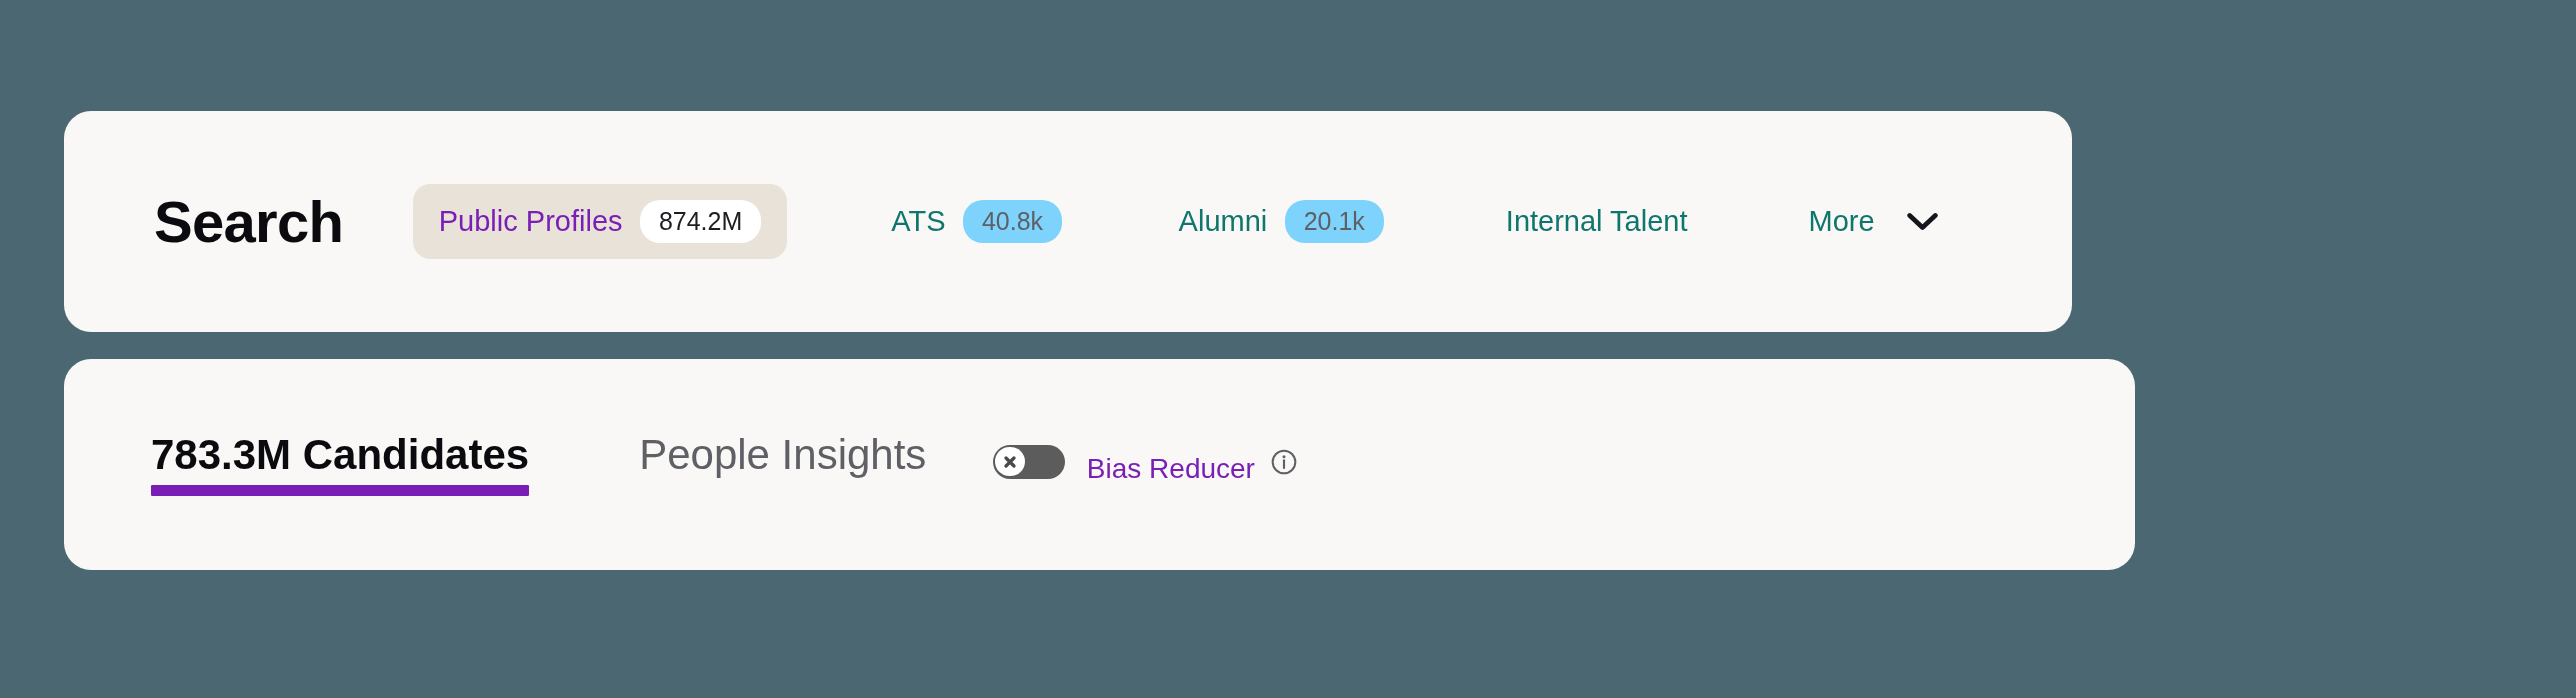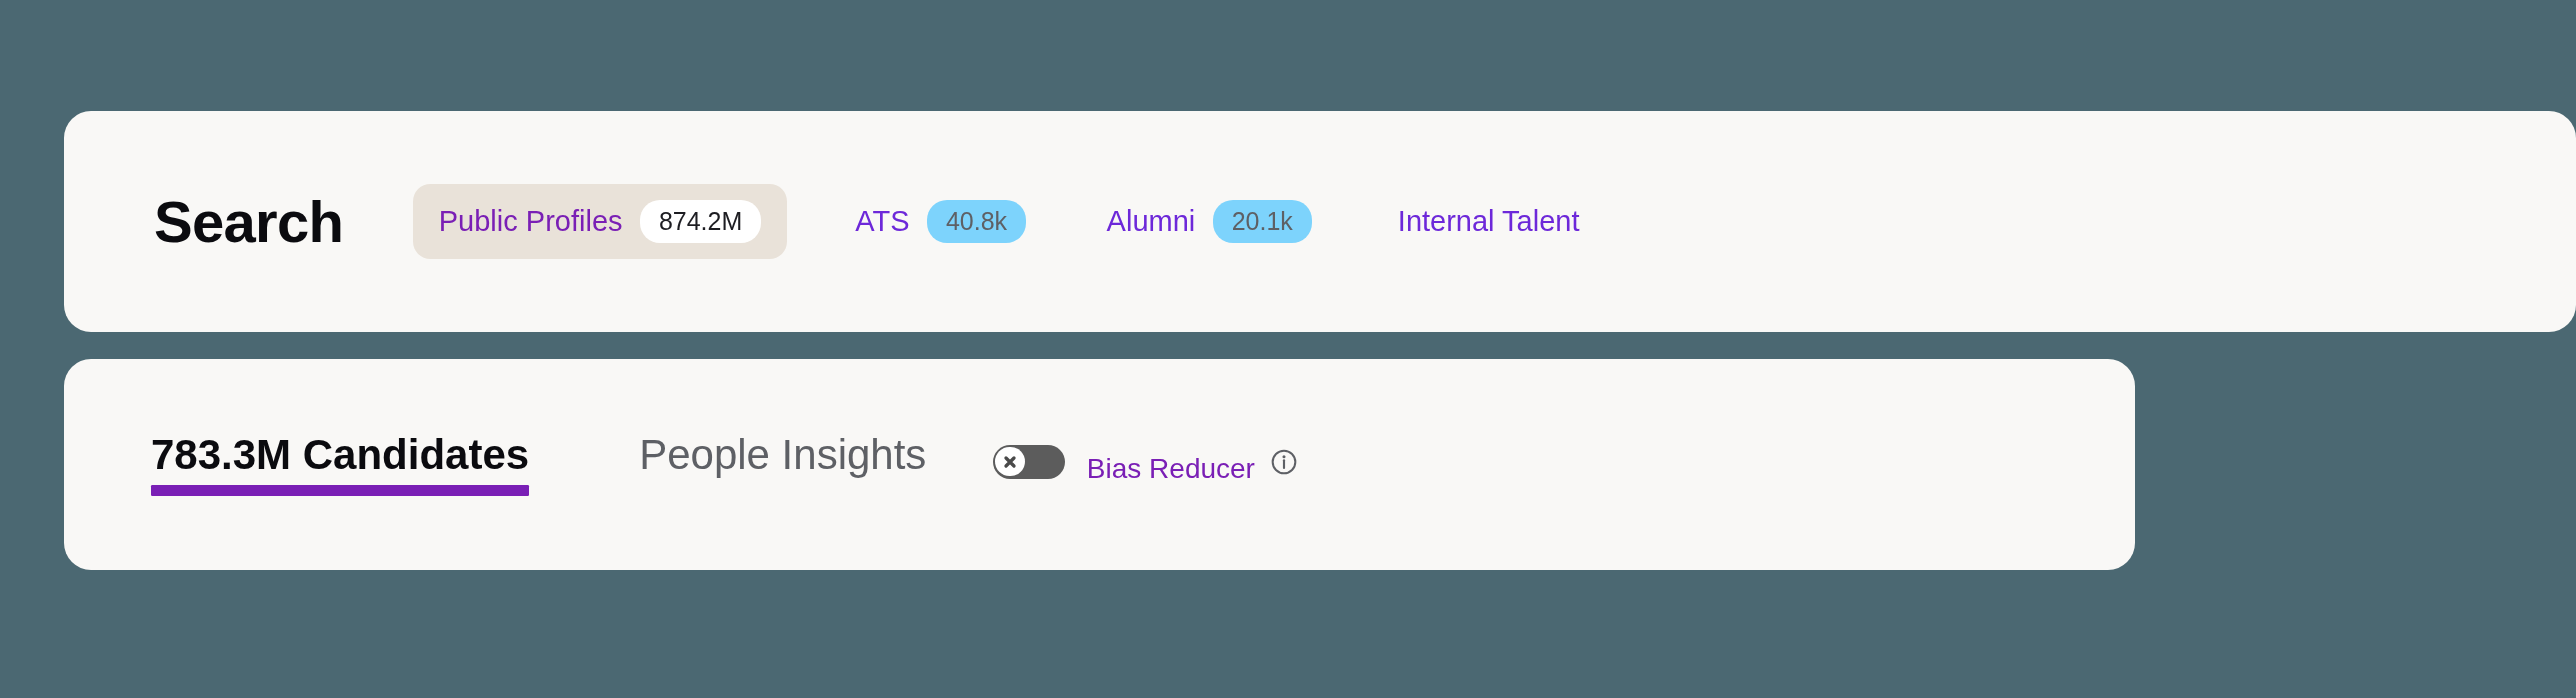--- a/index.html
+++ b/index.html
@@ -21,21 +21,21 @@
     background: #f9f8f6;
     border-radius: 27px;
     position: absolute;
     box-sizing: border-box;
   }
 
   
   #search-card {
     left: 64px;
     top: 111px;
-    width: 2512px;
+    width: 2008px;
     height: 221px;
     border-top-right-radius: 27px;
     border-bottom-right-radius: 27px;
   }
 
   .search-row {
     display: flex;
     align-items: center;
     height: 100%;
     padding-left: 90px;
@@ -49,38 +49,39 @@
     letter-spacing: -0.7px;
     line-height: 1;
     white-space: nowrap;
   }
 
   .source-tabs {
     display: flex;
     align-items: center;
     margin-left: 70px;
     flex: 1;
+    gap: 36px;
   }
 
   
   .source-tab {
     display: flex;
     align-items: center;
     gap: 17.4px;
     border-radius: 17.4px;
     padding: 16px 25.5px;
     cursor: pointer;
     white-space: nowrap;
   }
   .source-tab.active {
     background: #e9e2d9;
   }
   .source-tab .tab-label {
     font-size: 29px;
-    color: #6d28d9;
+    color: #0f766e;
     line-height: 1;
   }
   .source-tab.active .tab-label {
     color: #7a1fb5;
   }
   .source-tab .tab-count {
     font-size: 25px;
     color: #5e6065;
     background: #7dd3fc;
     border-radius: 20px;
@@ -216,20 +217,28 @@
 
       <div class="source-tab tab-gap-2">
         <span class="tab-label">Alumni</span>
         <span class="tab-count">20.1k</span>
       </div>
 
       <div class="source-tab tab-gap-3">
         <span class="tab-label">Internal Talent</span>
       </div>
 
+      <div class="source-tab tab-gap-4">
+        <span class="tab-label">More</span>
+        <span class="chevron-down-icon">
+          <svg width="31" height="19" viewBox="0 0 46 28" fill="none" xmlns="http://www.w3.org/2000/svg">
+            <path d="M4 5 L23 23 L42 5" stroke="#15161c" stroke-width="7" stroke-linecap="round" stroke-linejoin="round"></path>
+          </svg>
+        </span>
+      </div>
 
     </div>
   </div>
 </div>
 
 <div class="card" id="results-card">
   <div class="results-row">
 
     <div class="result-tab active">
       <span class="result-tab-label">783.3M Candidates</span>

